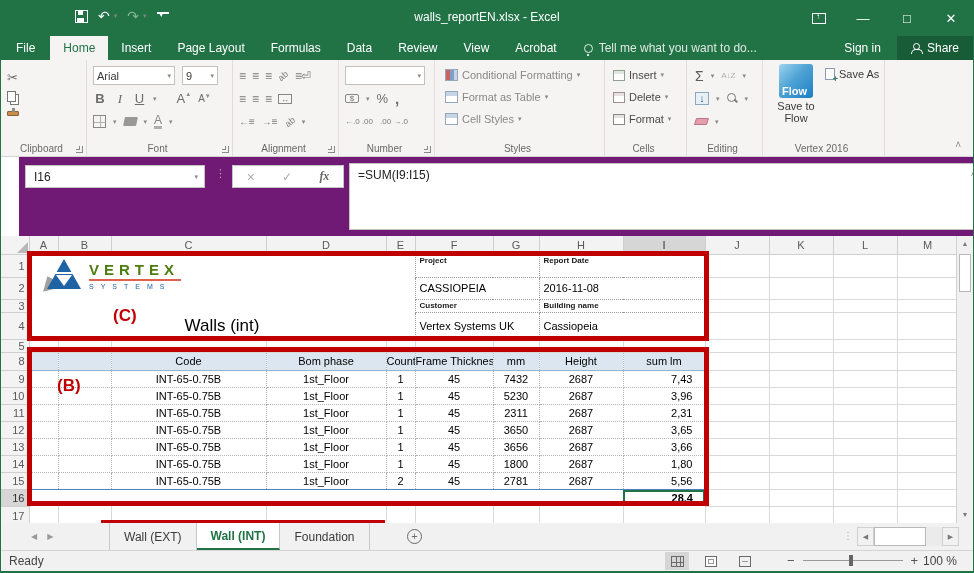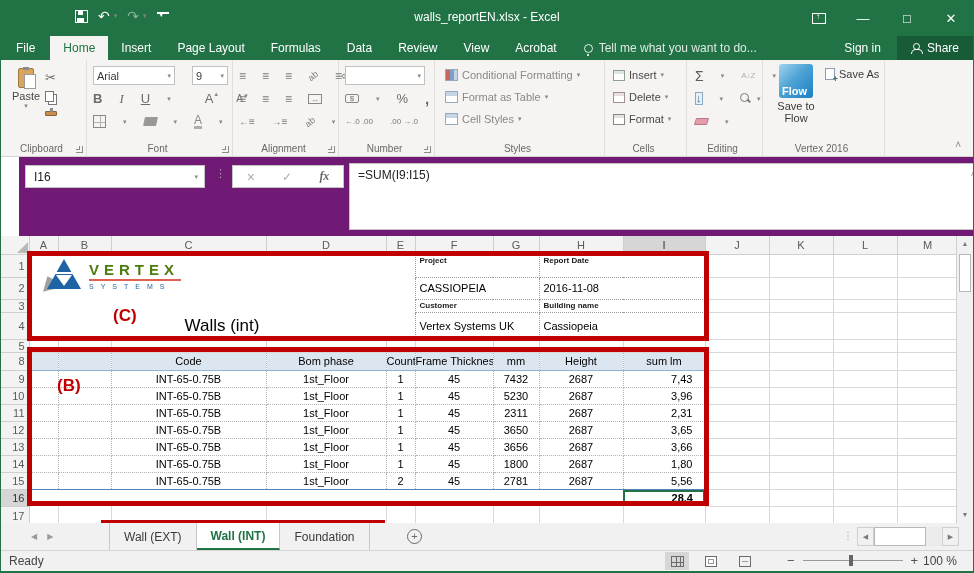--- a/index.html
+++ b/index.html
@@ -37,21 +37,21 @@
   .person { display:inline-block; width:10px; height:10px; position:relative; }
   .person:before { content:""; position:absolute; left:2.5px; top:0; width:5px; height:5px; border-radius:50%; border:1px solid #fff; }
   .person:after { content:""; position:absolute; left:0; top:6px; width:10px; height:4px; border:1px solid #fff; border-bottom:none; border-radius:5px 5px 0 0; }
 
   
   .ribbon { position:absolute; left:0; top:60px; width:100%; height:97px; background:#f5f4f2; border-bottom:1px solid #d5d2cf; display:flex; }
   .rgroup { position:relative; border-right:1px solid #e0ddda; height:100%; padding:4px 4px 16px 6px; }
   .glabel { position:absolute; bottom:2px; left:0; right:4px; text-align:center; font-size:10px; color:#6a6865; }
   .launcher { position:absolute; right:3px; bottom:3px; width:7px; height:7px; border-right:1px solid #8c8a87; border-bottom:1px solid #8c8a87; }
   .launcher:before { content:""; position:absolute; right:2px; bottom:2px; width:3px; height:3px; border-right:1px solid #8c8a87; border-bottom:1px solid #8c8a87; }
-  .rr { display:flex; align-items:center; gap:17px; height:23px; }
+  .rr { display:flex; align-items:center; gap:7px; height:23px; }
   .gi { color:#6e6c69; font-size:13px; }
   .dd { color:#8a8886; font-size:7px; }
   .rbtn-txt { font-size:11px; color:#8a8886; display:flex; align-items:center; gap:4px; height:22px; }
   .rbtn-dark { color:#4a4846; }
 
   .g-clip { width:86px; display:flex; }
   .paste-btn { width:38px; display:flex; flex-direction:column; align-items:center; font-size:11px; color:#4a4846; padding-top:4px; }
   .clipboard-icon { width:16px; height:20px; background:#d9a55c; border:1px solid #9a7b42; border-radius:2px; position:relative; margin-bottom:2px; }
   .clipboard-icon:before { content:""; position:absolute; left:4px; top:-2px; width:6px; height:3px; background:#8a8a8a; }
   .clipboard-icon:after { content:""; position:absolute; right:-3px; bottom:-2px; width:10px; height:13px; background:#fff; border:1px solid #9a9a9a; }
@@ -247,25 +247,20 @@
       <span class="signin">Sign in</span>
       <span class="share-btn">
           <span class="person"></span>
           <span>Share</span>
         </span>
     </span>
   </div>
 
   <div class="ribbon">
     <div class="rgroup g-clip">
-      <div class="paste-btn">
-        <span class="clipboard-icon"></span>
-        <span>Paste</span>
-        <span class="dd">▾</span>
-      </div>
       <div class="clip-col">
         <span class="gi">✂</span>
         <span class="copy-icon"></span>
         <span class="painter-icon"></span>
       </div>
       <div class="glabel">Clipboard</div>
       <span class="launcher"></span>
     </div>
 
     <div class="rgroup g-font">

